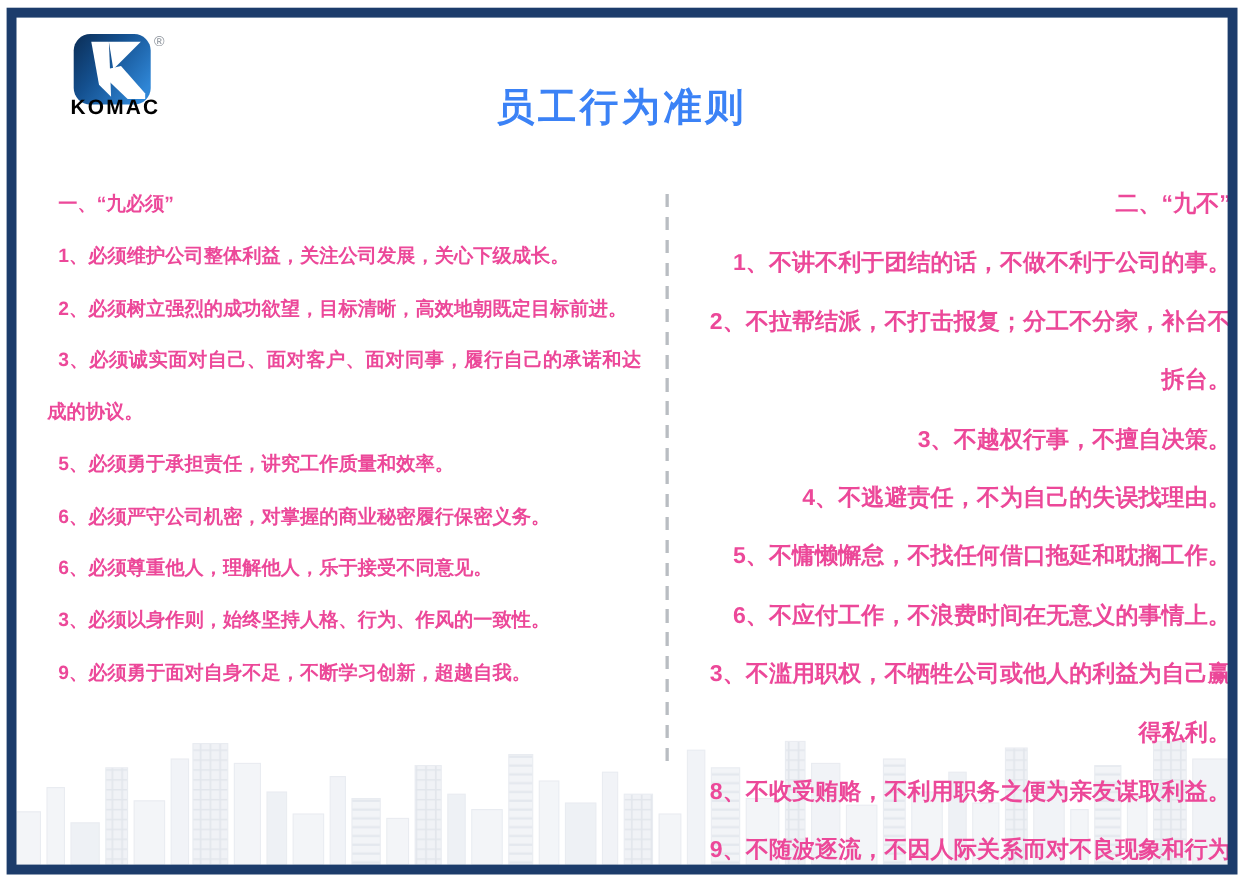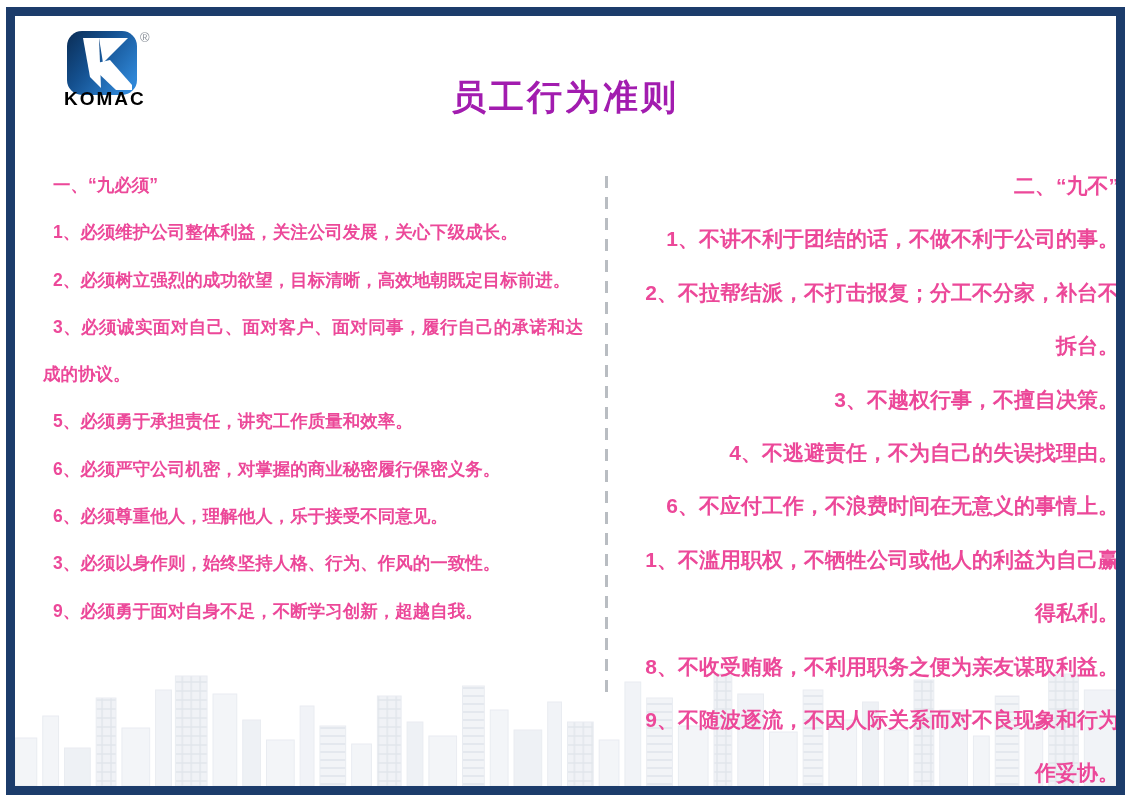--- a/index.html
+++ b/index.html
@@ -22,21 +22,21 @@
     font-size:13px;color:#8a9099;font-weight:400;
   }
   .logo-word{
     position:absolute;left:0;top:60px;width:80px;text-align:center;
     font-size:19px;font-weight:700;letter-spacing:2px;color:#000000;
   }
   
   .page-title{
     position:absolute;left:0;top:74px;width:100%;
     text-align:center;font-size:35px;font-weight:700;letter-spacing:3px;
-    color:#a21caf;z-index:3;
+    color:#3b82f6;z-index:3;
   }
   
   .col{position:absolute;z-index:3;font-weight:700;color:#ec4899;}
   .col p{margin:0;text-indent:10px;}
   .col-left{
     left:43px;top:162px;width:540px;
     font-size:17.5px;line-height:47.3px;text-align:justify;
   }
   .col-right{
     left:622px;top:159px;width:497px;
@@ -148,17 +148,18 @@
   <p>3、必须以身作则，始终坚持人格、行为、作风的一致性。</p>
   <p>9、必须勇于面对自身不足，不断学习创新，超越自我。</p>
 </div>
 
 <div class="col col-right">
   <p>二、“九不”</p>
   <p>1、不讲不利于团结的话，不做不利于公司的事。</p>
   <p>2、不拉帮结派，不打击报复；分工不分家，补台不拆台。</p>
   <p>3、不越权行事，不擅自决策。</p>
   <p>4、不逃避责任，不为自己的失误找理由。</p>
+  <p>5、不慵懒懈怠，不找任何借口拖延和耽搁工作。</p>
   <p>6、不应付工作，不浪费时间在无意义的事情上。</p>
-  <p>1、不滥用职权，不牺牲公司或他人的利益为自己赢得私利。</p>
+  <p>3、不滥用职权，不牺牲公司或他人的利益为自己赢得私利。</p>
   <p>8、不收受贿赂，不利用职务之便为亲友谋取利益。</p>
   <p>9、不随波逐流，不因人际关系而对不良现象和行为作妥协。</p>
 </div>
 
 </body></html>

